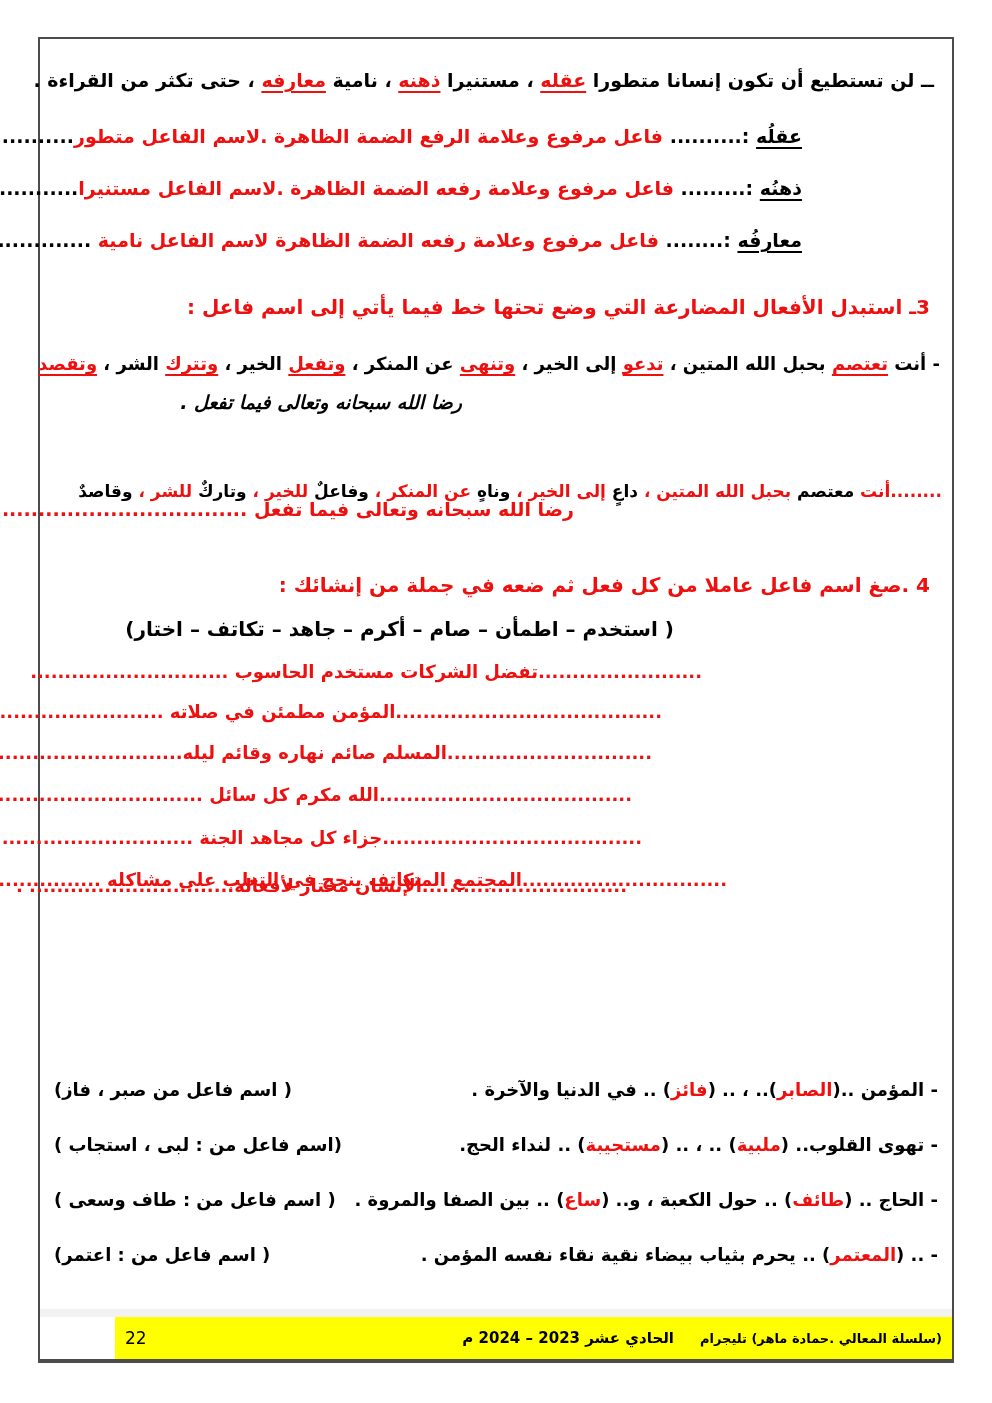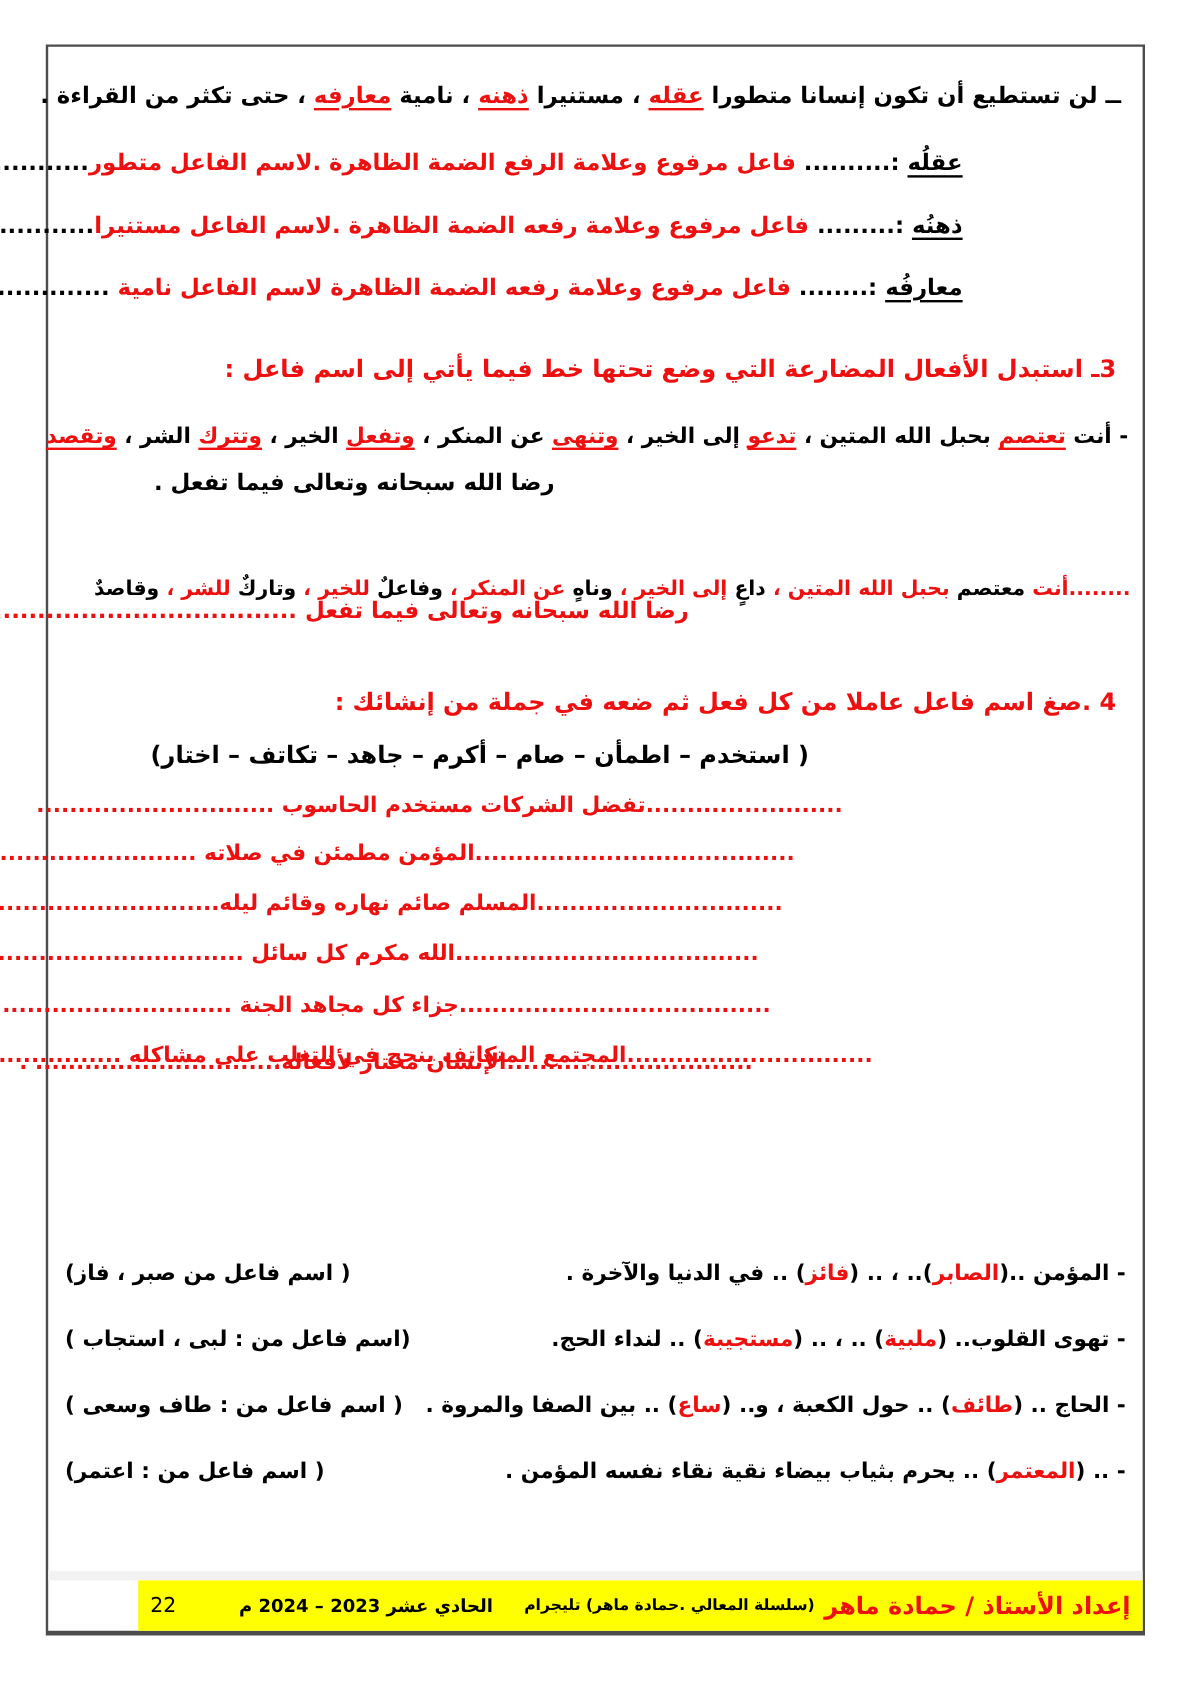--- a/index.html
+++ b/index.html
@@ -32,38 +32,38 @@
   .red, .red-line{ color:var(--red,#ee0f0f); }
   .u{
     text-decoration:underline;
     text-decoration-thickness:2px;
     text-underline-offset:4px;
   }
   .intro{ font-size:19px; }
   .parse{ font-size:19px; }
   .h{ font-size:20px; }
   .sent1{ font-size:18px; }
-  .tail1{ font-size:19px; }
+  .tail1{ font-size:19px;font-style:italic; }
   .ans1{ font-size:17px; }
   .ans2{ font-size:19px; }
   .verbs{ font-size:20px; }
   .ex4line{ font-size:18px; }
   .row{
     position:absolute;
     right:0;left:0;
     padding:0 14px;
     display:flex;
     justify-content:space-between;
     align-items:baseline;
     direction:rtl;
     font-size:18px;
     font-weight:bold;
   }
   .row .sent{ white-space:nowrap; }
-  .row .req{ white-space:nowrap; }
+  .row .req{ white-space:nowrap;margin-top:28px; }
   .footer-gray{
     position:absolute;
     left:0;right:0;
     bottom:42px;height:8px;
     background:var(--gray,#f2f2f2);
   }
   .footer-bar{
     position:absolute;
     left:75px;right:0;bottom:0;
     height:42px;
@@ -121,19 +121,18 @@
     <div class="sent"><span>- الحاج .. (</span><span class="red">طائف</span><span>) .. حول الكعبة ، و.. (</span><span class="red">ساع</span><span>) .. بين الصفا والمروة .</span></div>
     <div class="req">( اسم فاعل من : طاف وسعى )</div>
   </div>
   <div class="row" style="top:1177px;">
     <div class="sent"><span>- .. (</span><span class="red">المعتمر</span><span>) .. يحرم بثياب بيضاء نقية نقاء نفسه المؤمن .</span></div>
     <div class="req">( اسم فاعل من : اعتمر)</div>
   </div>
 
   <div class="footer-gray"></div>
   <div class="footer-bar">
-    <span class="fb-prepared">إعداد الأستاذ / حمادة ماهر</span>
     <span class="fb-series">(سلسلة المعالي .حمادة ماهر) تليجرام</span>
     <span class="fb-grade">الحادي عشر  2023 – 2024 م</span>
     <span class="fb-page">22</span>
   </div>
 
 </div>
 
 </body></html>

